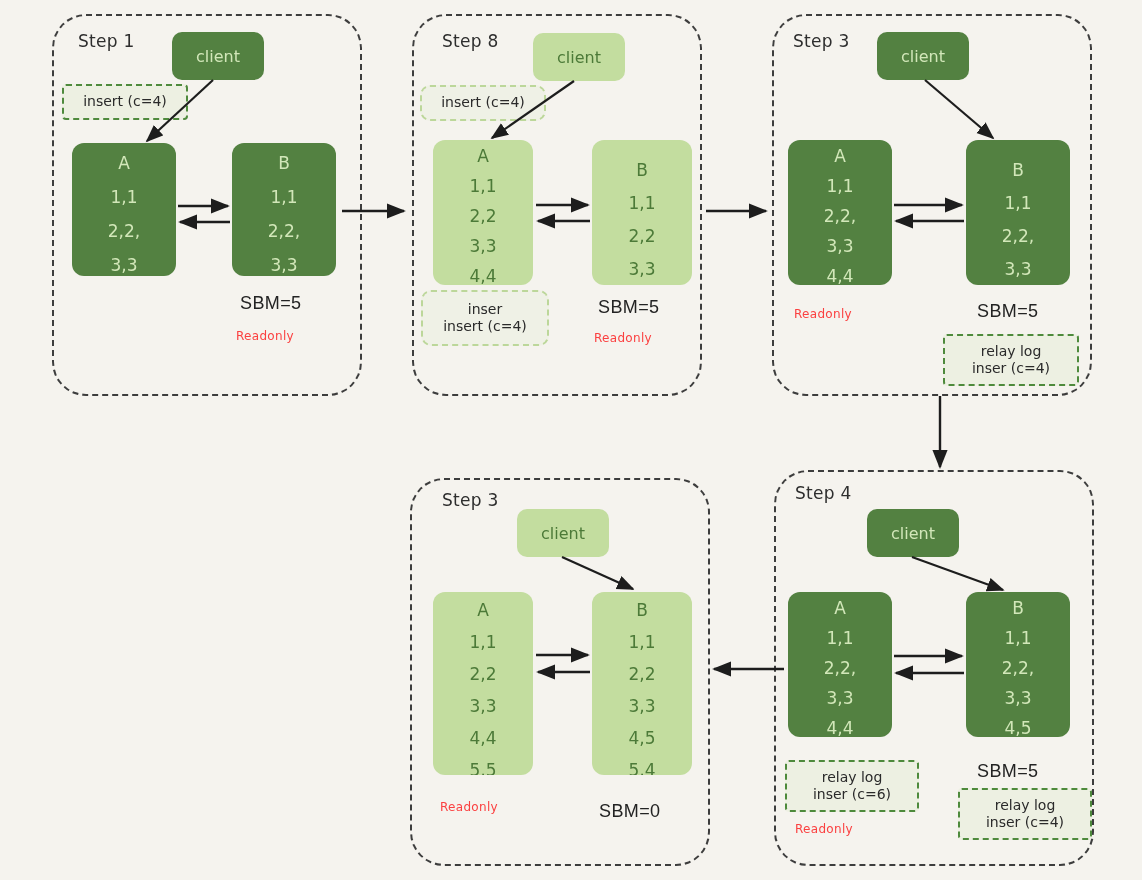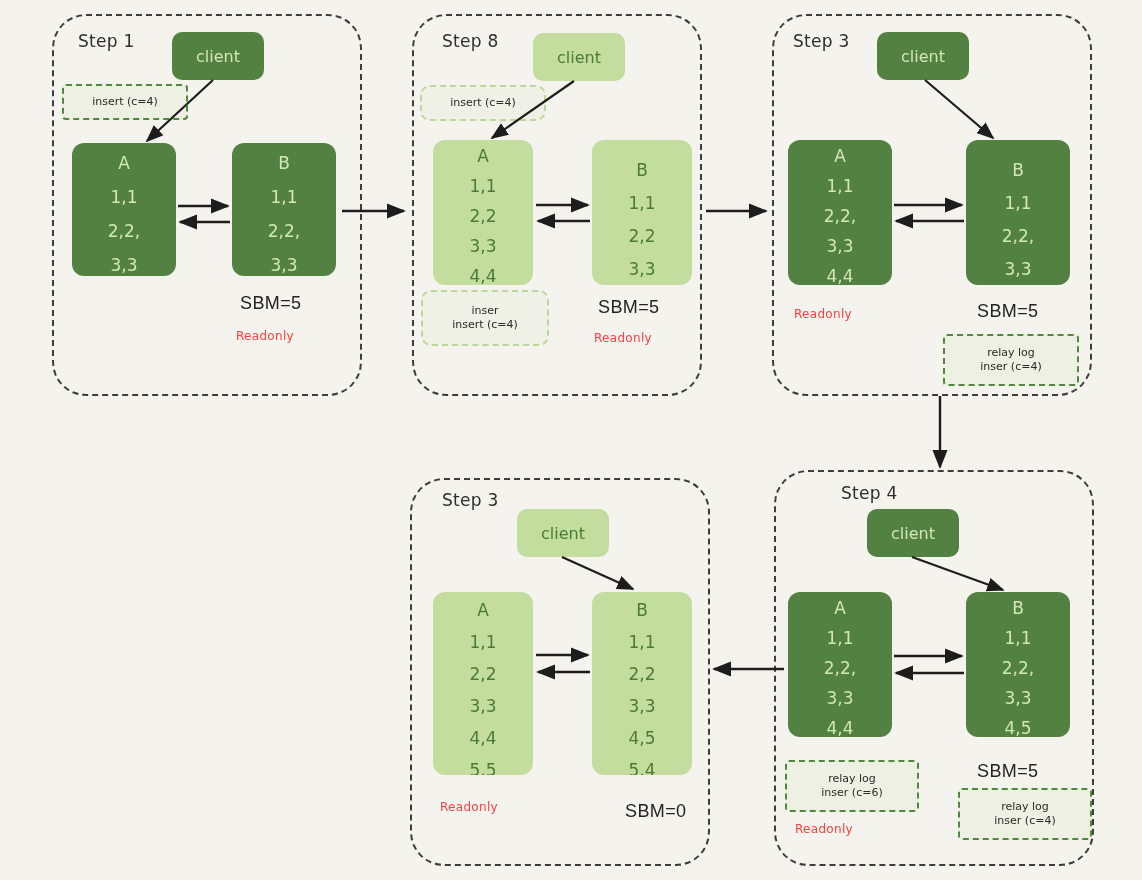--- a/index.html
+++ b/index.html
@@ -80,21 +80,21 @@
     position: absolute;
     box-sizing: border-box;
     border: 2px dashed #4e8a3c;
     border-radius: 4px;
     background: rgba(200, 225, 170, 0.16);
     display: flex;
     flex-direction: column;
     align-items: center;
     justify-content: center;
     font-family: "DejaVu Sans", sans-serif;
-    font-size: 11px;
+    font-size: 14px;
     color: #2a2a2a;
     line-height: 1.25;
     text-align: center;
     white-space: nowrap;
   }
   .note.faint {
     border-color: #bcd79a;
     border-radius: 10px;
     background: rgba(215, 233, 195, 0.18);
   }
@@ -211,21 +211,21 @@
 
   <div class="readonly" style="left:794px; top:307px;">Readonly</div>
   <div class="plain" style="left:977px; top:301px;">SBM=5</div>
 
   <div class="note" style="left:943px; top:334px; width:136px; height:52px;">
     <span>relay log</span>
     <span>inser (c=4)</span>
   </div>
 
   <div class="step-box" style="left:774px; top:470px; width:320px; height:396px;"></div>
-  <div class="step-label" style="left:841px; top:483px;">Step 4</div>
+  <div class="step-label" style="left:795px; top:483px;">Step 4</div>
 
   <div class="client dark" style="left:867px; top:509px; width:92px; height:48px;">client</div>
 
   <div class="node dark" style="left:788px; top:592px; width:104px; height:145px; padding-top:8px; gap:13px;">
     <div class="nrow">A</div>
     <div class="nrow">1,1</div>
     <div class="nrow">2,2,</div>
     <div class="nrow">3,3</div>
     <div class="nrow">4,4</div>
   </div>
@@ -269,21 +269,21 @@
   <div class="node light" style="left:592px; top:592px; width:100px; height:183px; padding-top:10px; gap:15px;">
     <div class="nrow">B</div>
     <div class="nrow">1,1</div>
     <div class="nrow">2,2</div>
     <div class="nrow">3,3</div>
     <div class="nrow">4,5</div>
     <div class="nrow">5,4</div>
   </div>
 
   <div class="readonly" style="left:440px; top:800px;">Readonly</div>
-  <div class="plain" style="left:625px; top:801px;">SBM=0</div>
+  <div class="plain" style="left:599px; top:801px;">SBM=0</div>
 
   <svg class="overlay" viewBox="0 0 1142 880" xmlns="http://www.w3.org/2000/svg">
     <defs>
       <marker id="ah" markerWidth="9" markerHeight="9" refX="7.2" refY="3.2" orient="auto" markerUnits="strokeWidth">
         <path d="M0,0 L8,3.2 L0,6.4 z" fill="#1d1d1d"></path>
       </marker>
     </defs>
 
     <g>
       <line x1="213" y1="80" x2="147" y2="141" stroke="#1d1d1d" stroke-width="2.2" marker-end="url(#ah)"></line>

